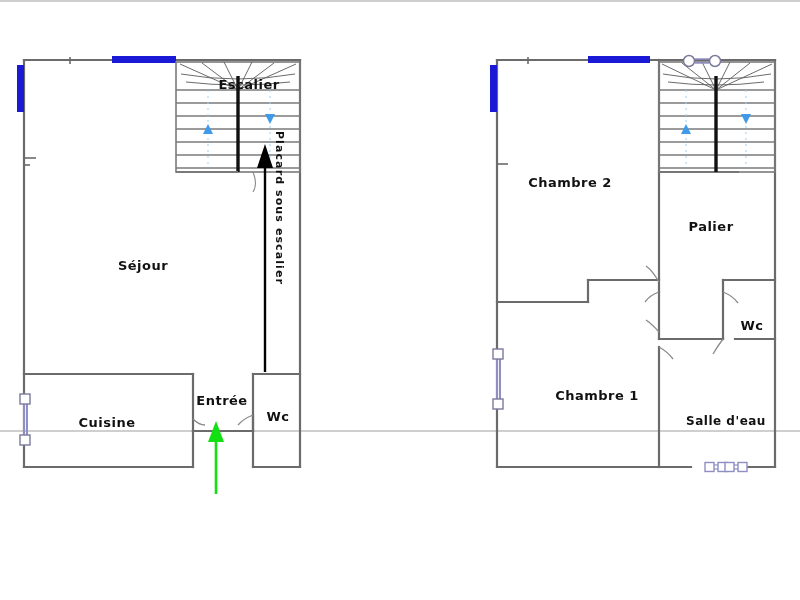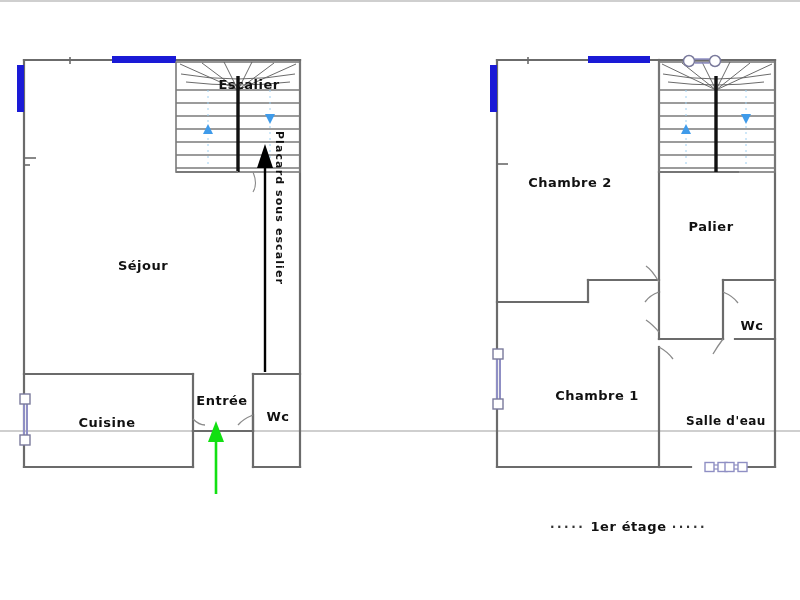--- a/index.html
+++ b/index.html
@@ -286,19 +286,14 @@
 
       <text class="room-label" text-anchor="middle" x="570" y="185">Chambre 2</text>
       <text class="room-label" text-anchor="middle" x="711" y="229">Palier</text>
       <text class="room-label" text-anchor="middle" x="597" y="398">Chambre 1</text>
       <text class="room-label" text-anchor="middle" x="752" y="328">Wc</text>
       <text class="room-label small" text-anchor="middle" x="726" y="423">Salle d'eau</text>
     </g>
   </svg>
 
 
-  <div class="caption" id="caption-first">
-    <span class="dots">·····</span>
-    <span>1er étage</span>
-    <span class="dots">·····</span>
-  </div>
 
 </div>
 
 </body></html>

